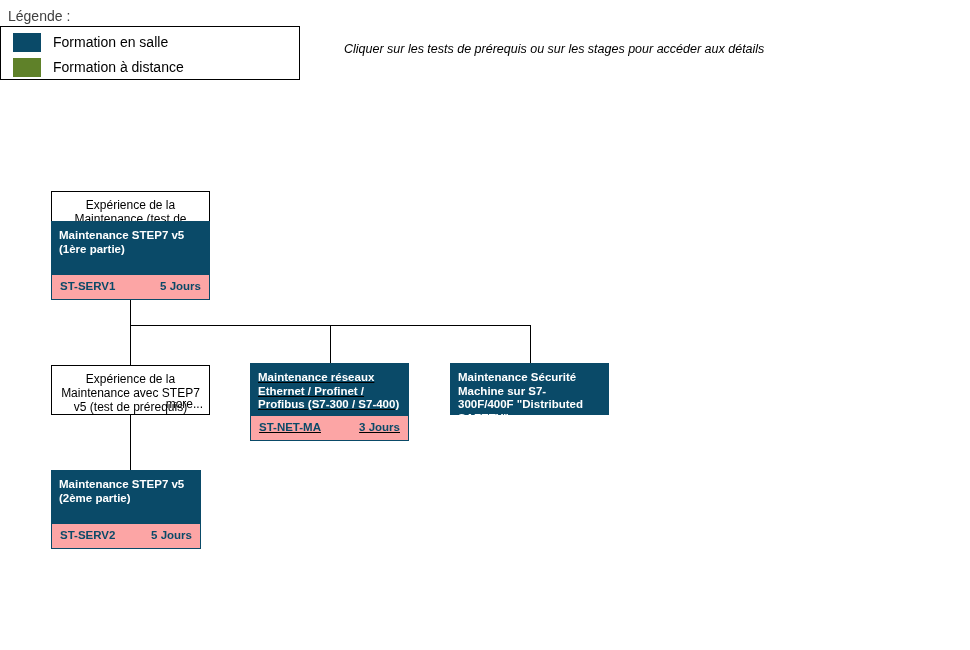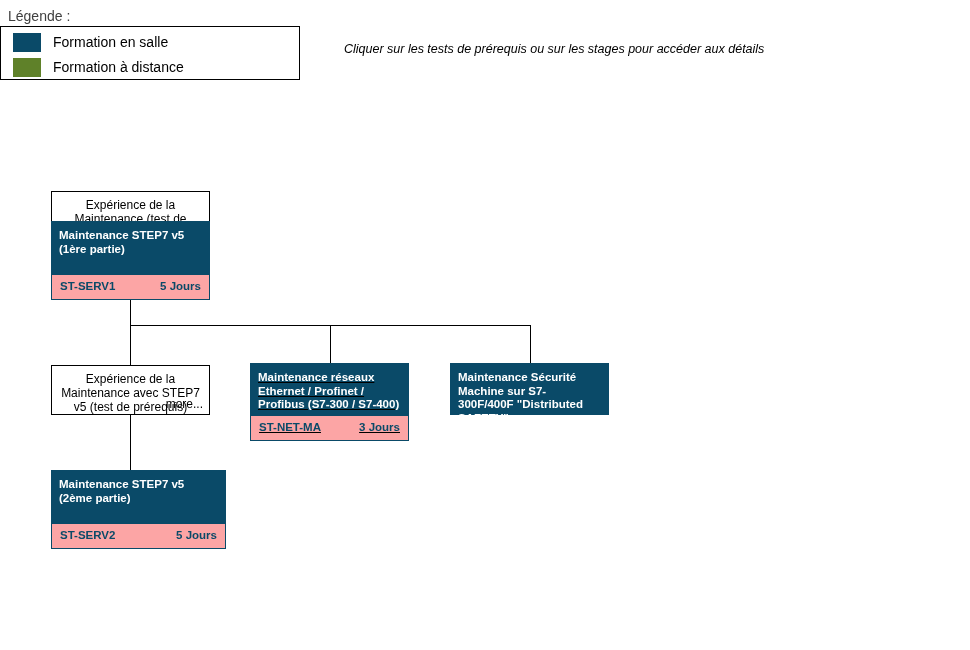--- a/index.html
+++ b/index.html
@@ -204,21 +204,21 @@
     <span class="course-duration">3 Jours</span>
   </div>
 </div>
 
 <div class="node course" style="left:450px; top:363px; width:159px;border-radius:16px;">
   <div class="course-head" style="background:#0a4a68; height:52px;">
     <span class="course-title">Maintenance Sécurité Machine sur S7-300F/400F "Distributed SAFETY"</span>
   </div>
 </div>
 
-<div class="node course" style="left:51px; top:470px; width:175px;">
+<div class="node course" style="left:51px; top:470px; width:150px;">
   <div class="course-head" style="background:#0a4a68; height:53px;">
     <span class="course-title">Maintenance STEP7 v5 (2ème partie)</span>
   </div>
   <div class="course-foot">
     <span class="course-code">ST-SERV2</span>
     <span class="course-duration">5 Jours</span>
   </div>
 </div>
 
 </body></html>

